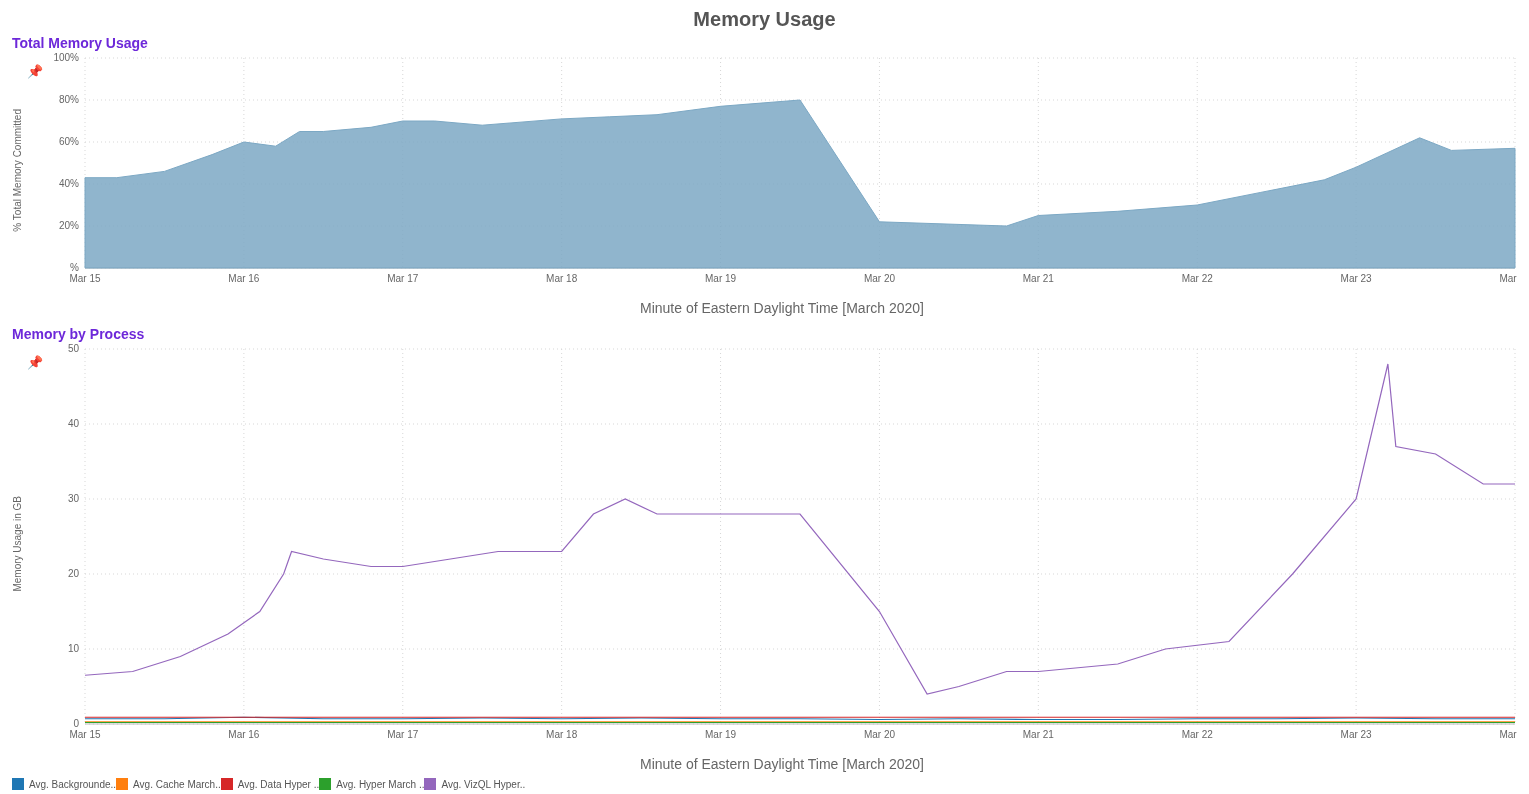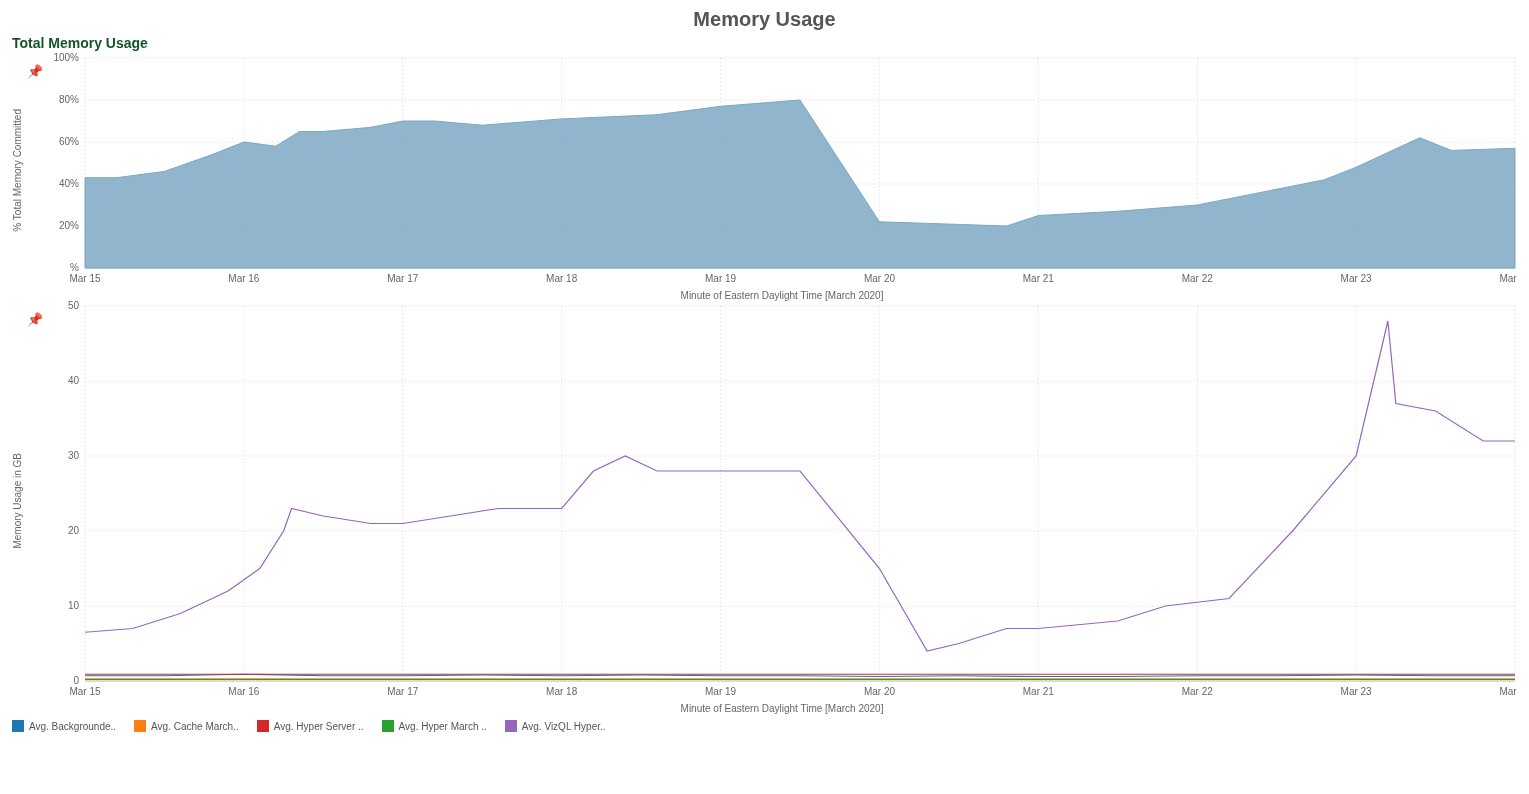--- a/index.html
+++ b/index.html
@@ -1,24 +1,24 @@
 <!DOCTYPE html>
 <html><head>
 <meta charset="utf-8">
 <style>
   html,body{margin:0;padding:0;background:#fff;font-family:"Trebuchet MS","Lucida Sans Unicode",Arial,sans-serif;color:#333;}
   .page{width:1529px;height:794px;position:relative;box-sizing:border-box;padding:4px 12px 8px 12px;}
   .title{text-align:center;font-size:20px;font-weight:bold;color:#555;margin:4px 0 4px 0;}
-  .section-title{font-size:14px;font-weight:bold;color:#14532d;margin:2px 0 2px 0;}
+  .section-title{font-size:14px;font-weight:bold;color:#6d28d9;margin:2px 0 2px 0;}
   .chart-wrap{position:relative;display:flex;}
   .y-label{writing-mode:vertical-rl;transform:rotate(180deg);font-size:10px;color:#666;text-align:center;align-self:center;margin-right:2px;}
   .pin{font-size:13px;color:#9aa;line-height:1;cursor:default;user-select:none;margin:0 2px;align-self:flex-start;padding-top:12px;}
   svg{display:block;}
-  .x-label{text-align:center;font-size:10px;color:#666;margin-top:2px;}
-  .legend{display:flex;gap:18px;margin-top:6px;font-size:10px;color:#555;}
+  .x-label{text-align:center;font-size:14px;color:#666;margin-top:12px;}
+  .legend{display:flex;margin-top:6px;font-size:10px;color:#555;}
   .legend-item{display:flex;align-items:center;gap:5px;}
   .swatch{width:12px;height:12px;display:inline-block;}
   .tick-text{font-size:10px;fill:#666;}
   .grid-line{stroke:#d7d7d7;stroke-width:1;stroke-dasharray:1 3;}
   .axis-line{stroke:#bbb;stroke-width:1;}
 </style>
 </head>
 <body>
 <div class="page">
 
@@ -60,20 +60,21 @@
         <line x1="1311.111111111111" x2="1311.111111111111" y1="5" y2="215" class="grid-line"></line>
         <text x="1311.111111111111" y="229" text-anchor="middle" class="tick-text">Mar 23</text>
         <line x1="1470" x2="1470" y1="5" y2="215" class="grid-line"></line>
         <text x="1470" y="229" text-anchor="middle" class="tick-text">Mar 24</text>
         <line x1="40" x2="1470" y1="215" y2="215" class="axis-line"></line>
         <path d="M40,215 L40,124.7 L71.77777777777777,124.7 L119.44444444444444,118.39999999999999 L167.11111111111111,101.6 L198.88888888888889,89 L230.66666666666666,93.2 L254.50000000000003,78.5 L278.3333333333333,78.5 L326,74.29999999999998 L357.77777777777777,68 L389.5555555555556,68 L437.22222222222223,72.19999999999999 L516.6666666666666,65.9 L564.3333333333333,63.80000000000001 L612,61.70000000000002 L675.5555555555555,53.29999999999998 L755,47 L834.4444444444445,168.8 L961.5555555555554,173 L993.3333333333333,162.5 L1072.7777777777778,158.3 L1152.2222222222222,152 L1215.7777777777778,139.4 L1279.3333333333335,126.8 L1311.111111111111,114.2 L1342.8888888888887,99.49999999999999 L1374.6666666666667,84.80000000000001 L1406.4444444444443,97.39999999999999 L1470,95.30000000000001 L1470,215 Z" fill="#7ca8c4" fill-opacity="0.85" stroke="#7ca8c4" stroke-width="1"></path>
       </svg>
 </div>
 <div class="x-label" style="margin-left:50px;width:1440px;">Minute of Eastern Daylight Time [March 2020]</div>
 
+<div class="section-title" style="margin-top:10px;">Memory by Process</div>
 <div class="chart-wrap">
   <span class="y-label">Memory Usage in GB</span>
   <span class="pin">📌</span>
   <svg id="svg2" width="1480" height="400">
         <line x1="40" x2="1470" y1="380" y2="380" class="grid-line"></line>
         <text x="34" y="383" text-anchor="end" class="tick-text">0</text>
         <line x1="40" x2="1470" y1="305" y2="305" class="grid-line"></line>
         <text x="34" y="308" text-anchor="end" class="tick-text">10</text>
         <line x1="40" x2="1470" y1="230" y2="230" class="grid-line"></line>
         <text x="34" y="233" text-anchor="end" class="tick-text">20</text>
@@ -117,21 +118,21 @@
       <div class="legend-item">
         <span class="swatch" style="background: rgb(31, 119, 180);"></span>
         <span>Avg. Backgrounde..</span>
       </div>
       <div class="legend-item">
         <span class="swatch" style="background: rgb(255, 127, 14);"></span>
         <span>Avg. Cache March..</span>
       </div>
       <div class="legend-item">
         <span class="swatch" style="background: rgb(214, 39, 40);"></span>
-        <span>Avg. Hyper Server ..</span>
+        <span>Avg. Data Hyper ..</span>
       </div>
       <div class="legend-item">
         <span class="swatch" style="background: rgb(44, 160, 44);"></span>
         <span>Avg. Hyper March ..</span>
       </div>
       <div class="legend-item">
         <span class="swatch" style="background: rgb(148, 103, 189);"></span>
         <span>Avg. VizQL Hyper..</span>
       </div>
     </div>

